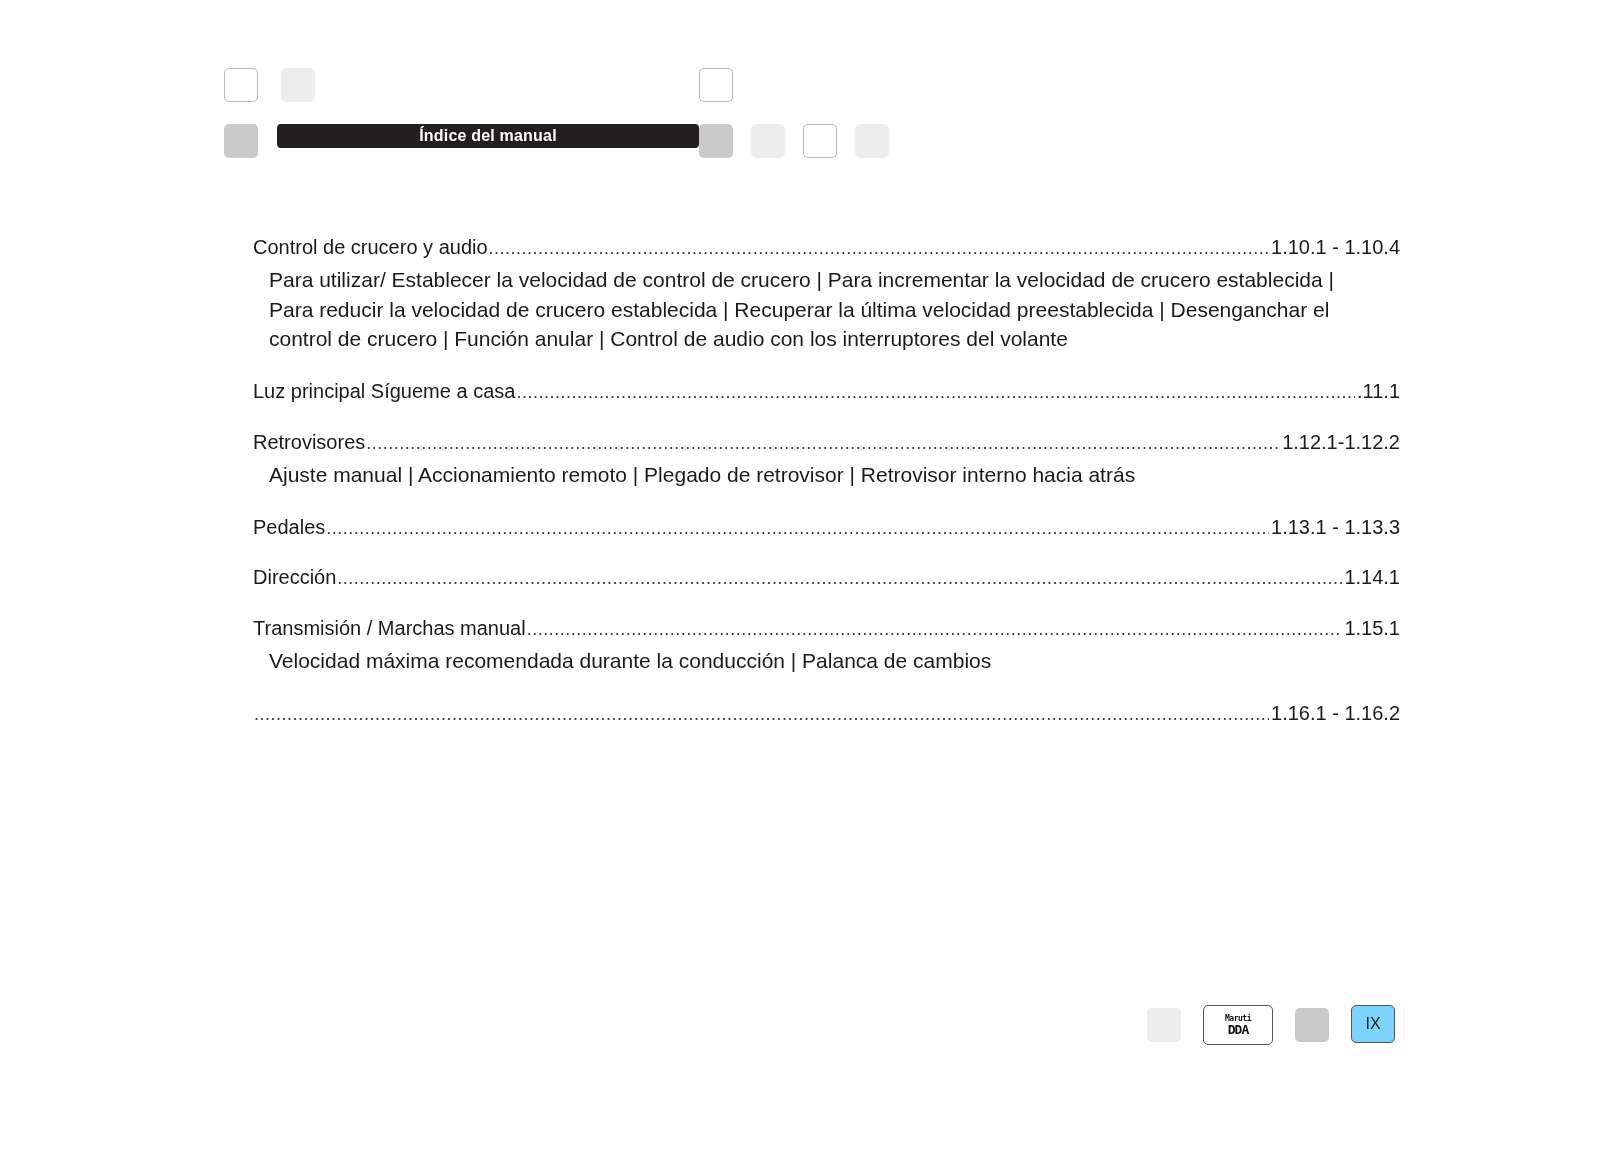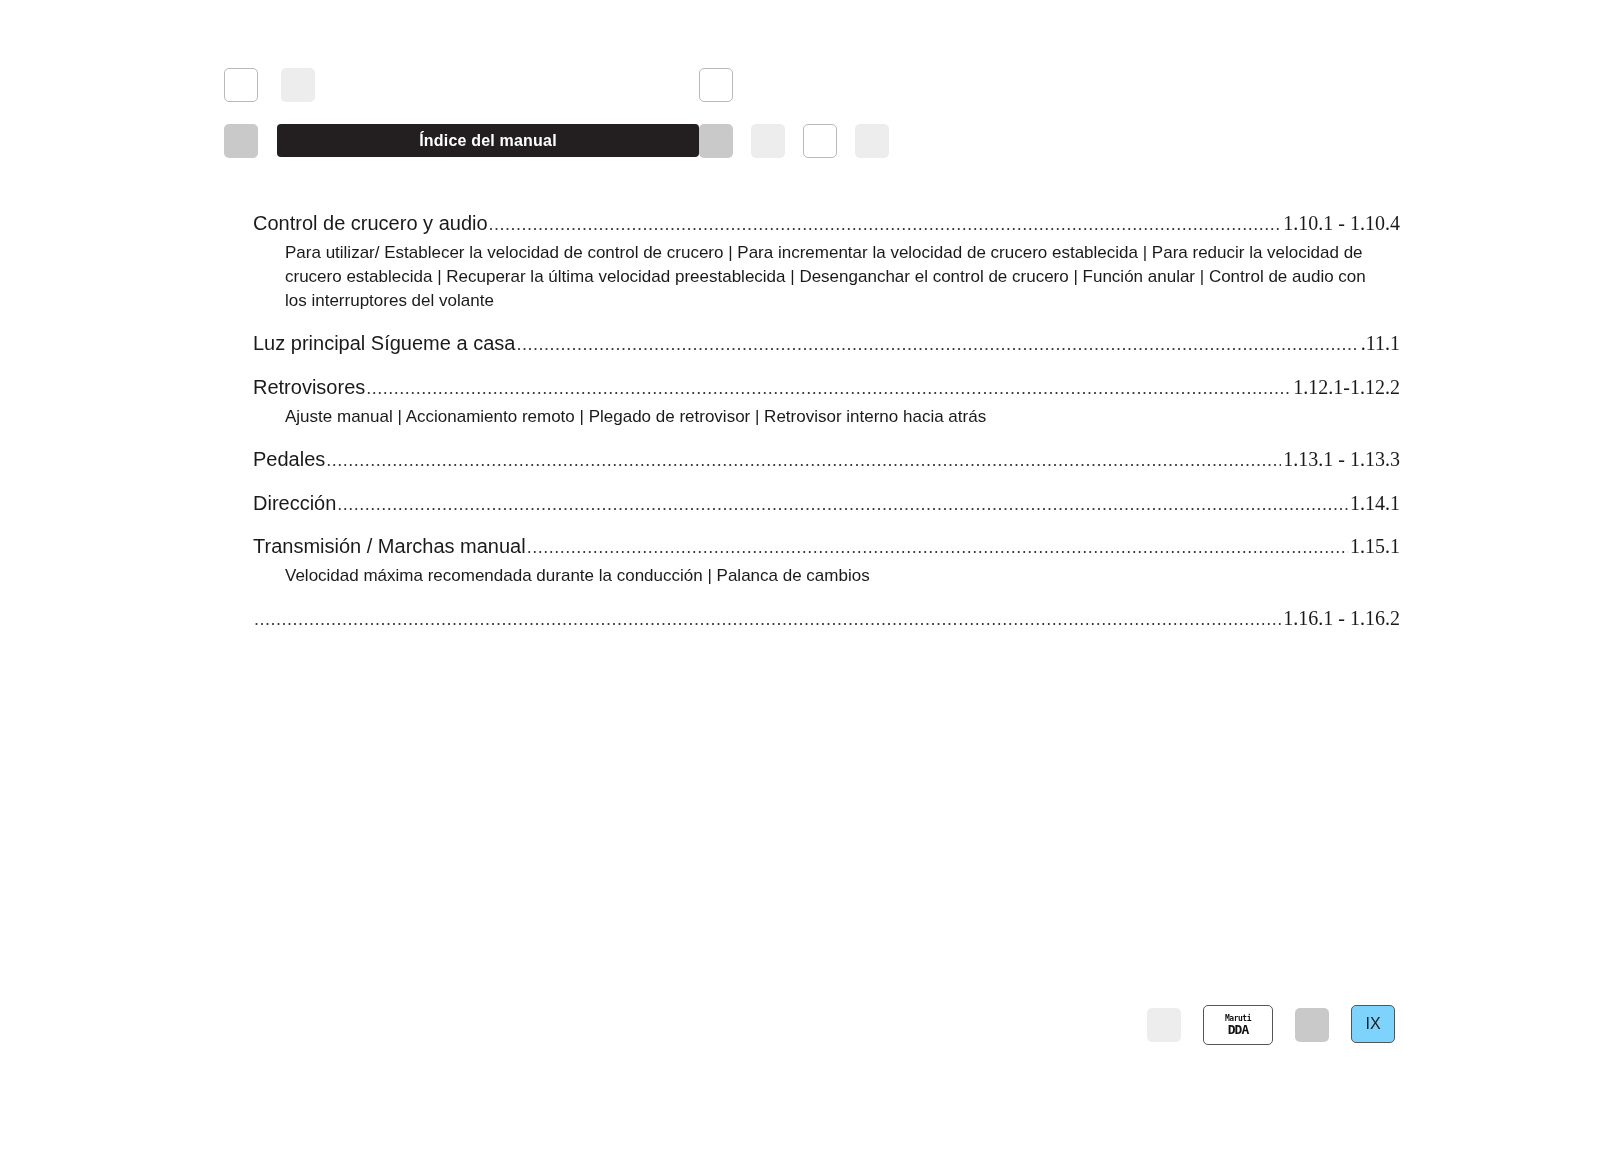--- a/index.html
+++ b/index.html
@@ -40,21 +40,21 @@
   .sq-fill-mid {
     background: #c9c9c9;
     border-radius: 5px;
   }
 
   .title-bar {
     position: absolute;
     left: 277px;
     top: 124px;
     width: 422px;
-    height: 33px;
+    height: 24px;
     background: #231f20;
     border-radius: 4px;
     display: flex;
     align-items: center;
     justify-content: center;
   }
   .title-bar span {
     color: #ffffff;
     font-size: 16px;
     font-weight: bold;
@@ -71,42 +71,42 @@
   .entry {
     margin-bottom: 17px;
   }
   .entry-main {
     display: flex;
     align-items: baseline;
     font-size: 20px;
     color: #1a1a1a;
     white-space: nowrap;
     line-height: 1.32;
+    margin-top: 24px;
   }
   .entry-title {
     flex: 0 0 auto;
   }
   .leader {
     flex: 1 1 auto;
     overflow: hidden;
     white-space: nowrap;
     color: #3a3a3a;
     font-size: 18px;
     margin: 0 2px 0 1px;
     letter-spacing: 0.5px;
   }
   .entry-page {
     flex: 0 0 auto;
     font-size: 20px;
-    font-family: Liberation Serif, serif;
   }
   .entry-sub {
     margin-top: 4px;
-    margin-left: 32px;
-    font-size: 17px;
+    margin-left: 16px;
+    font-size: 21px;
     line-height: 1.42;
     color: #1a1a1a;
     max-width: 1100px;
   }
 
   
   .footer {
     position: absolute;
     left: 0;
     top: 1000px;

